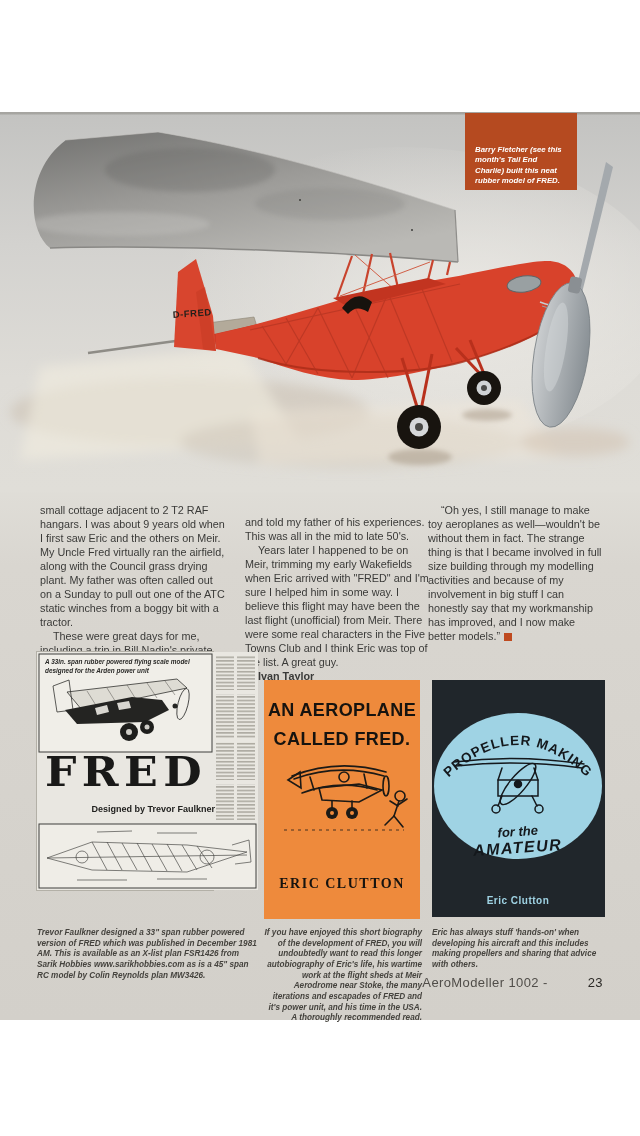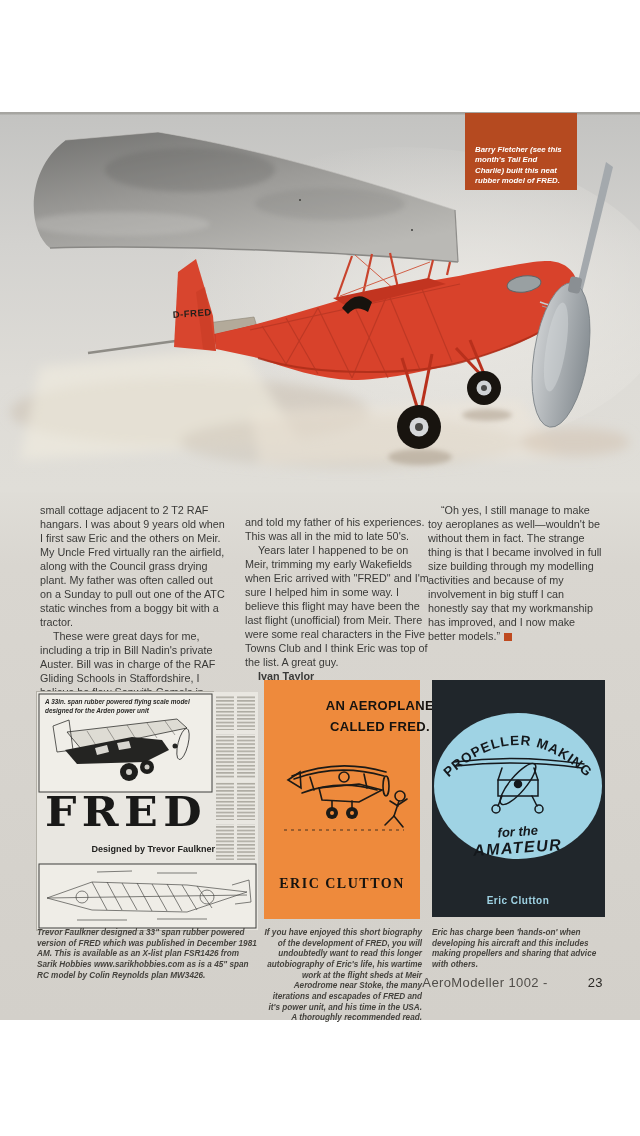--- a/index.html
+++ b/index.html
@@ -20,38 +20,38 @@
   .col { position:absolute; top:391px; font-size:10.8px; line-height:14px; color:#3a3a38; }
   .col p { margin:0; }
   .col1 { left:40px;  width:186px; }
   .col2 { left:245px; width:186px;margin-top:12px; }
   .col3 { left:428px; width:176px; }
   .ind { text-indent:13px; }
   .byline { font-weight:bold; }
   .endmark { display:inline-block; width:8px; height:8px; background:#bf4a1f;
              margin-left:4px; position:relative; top:1px; }
 
-  .img1 { position:absolute; left:37px;  top:580px; width:176px; height:238px;
+  .img1 { position:absolute; left:37px;  top:540px; width:176px; height:238px;
           background:#eae8e2; outline:1px solid #b3b0a7; }
   .img2 { position:absolute; left:264px; top:568px; width:156px; height:239px;
           background:#ee8a3c; }
   .img3 { position:absolute; left:432px; top:568px; width:173px; height:237px;
           background:#20262b; }
   .img1 svg, .img2 svg, .img3 svg { position:absolute; inset:0; }
 
   .plan-header  { position:absolute; left:8px; top:6px; width:152px;
                   font-size:6.4px; font-weight:bold; font-style:italic; line-height:1.35; color:#2a2a28; }
   .plan-title   { position:absolute; left:0; top:96px; width:178px; text-align:center;
                   font-family:"DejaVu Serif", serif; font-size:41px; font-weight:bold;
                   letter-spacing:5px; color:#191918; transform:scaleX(1.08); transform-origin:center; }
   .plan-designer{ position:absolute; left:0; top:152px; width:178px; text-align:right;
                   font-size:9px; font-weight:bold; color:#222220; }
 
   .b1-title { position:absolute; left:0; top:16px; width:156px; text-align:center;
-              font-size:13px; font-weight:bold; letter-spacing:0.4px; color:#16130f; line-height:1.6;padding-left:38px; }
+              font-size:18px; font-weight:bold; letter-spacing:0.4px; color:#16130f; line-height:1.6; }
   .b1-author{ position:absolute; left:0; top:196px; width:156px; text-align:center;
               font-family:"Liberation Serif", serif; font-size:14px; font-weight:bold;
               letter-spacing:1.5px; color:#16130f; }
 
   .cap { position:absolute; top:816px; font-size:8.2px; font-weight:bold; font-style:italic;
          line-height:1.3; color:#45433e; }
   .cap1 { left:37px;  width:221px; }
   .cap2 { left:264px; width:158px;text-align:right; }
   .cap3 { left:432px; width:173px; }
 
@@ -333,21 +333,21 @@
           <circle cx="107" cy="129" r="4"></circle>
         </g>
         <text x="86" y="156" text-anchor="middle" font-size="13" font-weight="bold" font-style="italic" fill="#14181c" transform="rotate(-4 86 156)" font-family="Liberation Sans, sans-serif">for the</text>
         <text x="86" y="173" text-anchor="middle" font-size="16" font-weight="bold" font-style="italic" fill="#14181c" letter-spacing="1.5" transform="rotate(-4 86 173)" font-family="Liberation Sans, sans-serif">AMATEUR</text>
         <text x="86" y="224" text-anchor="middle" font-size="10" font-weight="bold" fill="#9fd3e4" letter-spacing="0.5" font-family="Liberation Sans, sans-serif">Eric Clutton</text>
       </svg>
     </div>
 
     <div class="cap cap1">Trevor Faulkner designed a 33" span rubber powered version of FRED which was published in December 1981 AM. This is available as an X-list plan FSR1426 from Sarik Hobbies www.sarikhobbies.com as is a 45" span RC model by Colin Reynolds plan MW3426.</div>
     <div class="cap cap2">If you have enjoyed this short biography of the development of FRED, you will undoubtedly want to read this longer autobiography of Eric's life, his wartime work at the flight sheds at Meir Aerodrome near Stoke, the many iterations and escapades of FRED and it's power unit, and his time in the USA. A thoroughly recommended read.</div>
-    <div class="cap cap3">Eric has charge been 'hands-on' when developing his aircraft and this includes making propellers and sharing that advice with others.</div>
+    <div class="cap cap3">Eric has always stuff 'hands-on' when developing his aircraft and this includes making propellers and sharing that advice with others.</div>
 
     <div class="footer">
       <span>AeroModeller</span>
       <span>1002 - </span><span class="pg">23</span>
     </div>
 
   </div>
 </div>
 
 </body></html>

